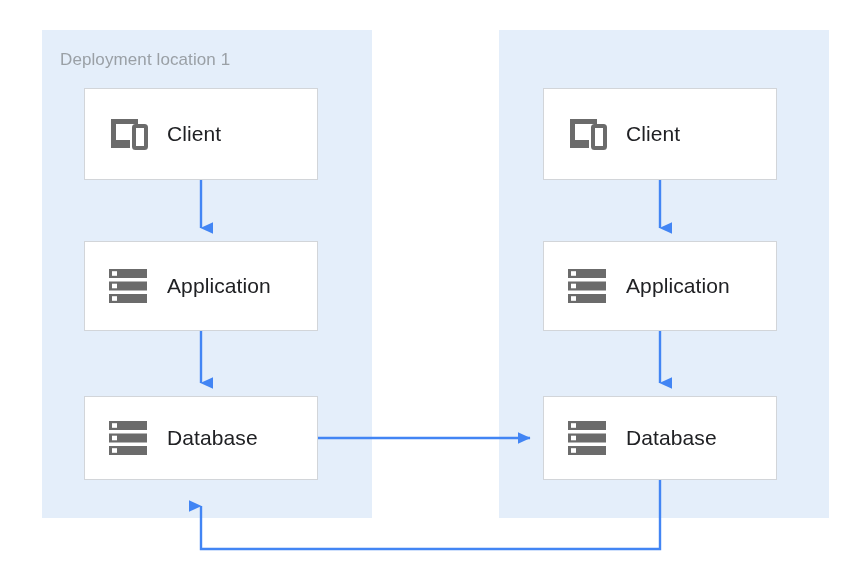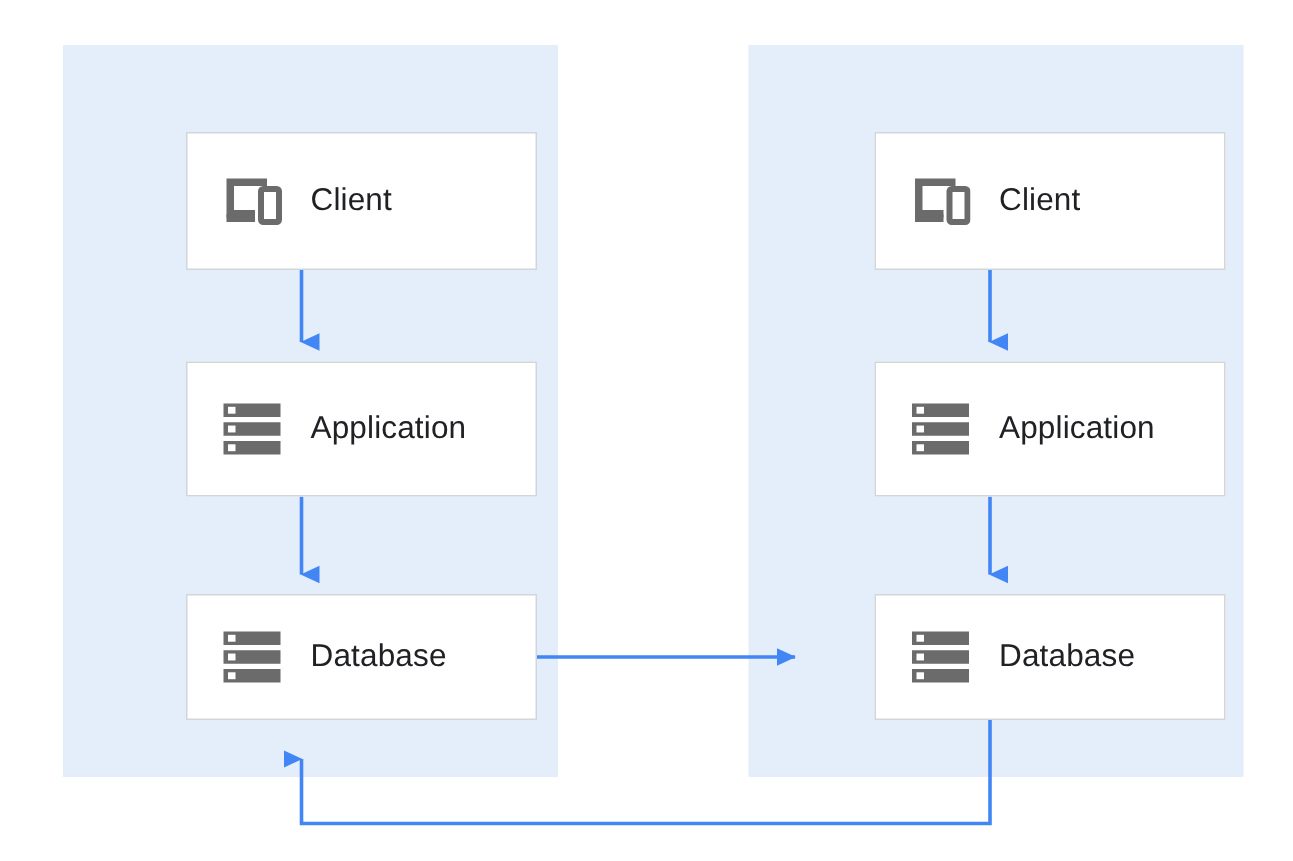--- a/index.html
+++ b/index.html
@@ -30,21 +30,20 @@
     white-space: nowrap;
   }
   .node-box {
     position: absolute;
     background: #ffffff;
     border: 1px solid #D2D5D9;
     box-sizing: border-box;
     display: flex;
     align-items: center;
     z-index: 5;
-    margin-left: 40px;
   }
   .node-icon {
     width: 46px;
     height: 46px;
     margin-left: 20px;
     flex: 0 0 auto;
     display: flex;
     align-items: center;
     justify-content: center;
   }
@@ -64,20 +63,21 @@
     z-index: 3;
     pointer-events: none;
   }
 </style>
 </head>
 <body>
 
 <div id="diagram-root">
 
   <div class="zone" style="left:42px; top:30px; width:330px; height:488px;"></div>
+  <div class="zone-title" style="left:60px; top:50px;">Deployment location 1</div>
 
   <div class="zone" style="left:499px; top:30px; width:330px; height:488px;"></div>
 
   <svg class="edge-layer" viewBox="0 0 862 574" width="862" height="574">
     <defs>
       <marker id="arrow-down" markerWidth="14" markerHeight="14" refX="7" refY="12" orient="auto" markerUnits="userSpaceOnUse">
         <path d="M 1.2 0 L 12.8 0 L 7 12.6 Z" fill="#4285F4"></path>
       </marker>
       <marker id="arrow-right" markerWidth="14" markerHeight="14" refX="12" refY="7" orient="auto" markerUnits="userSpaceOnUse">
         <path d="M 0 1.2 L 0 12.8 L 12.6 7 Z" fill="#4285F4"></path>

